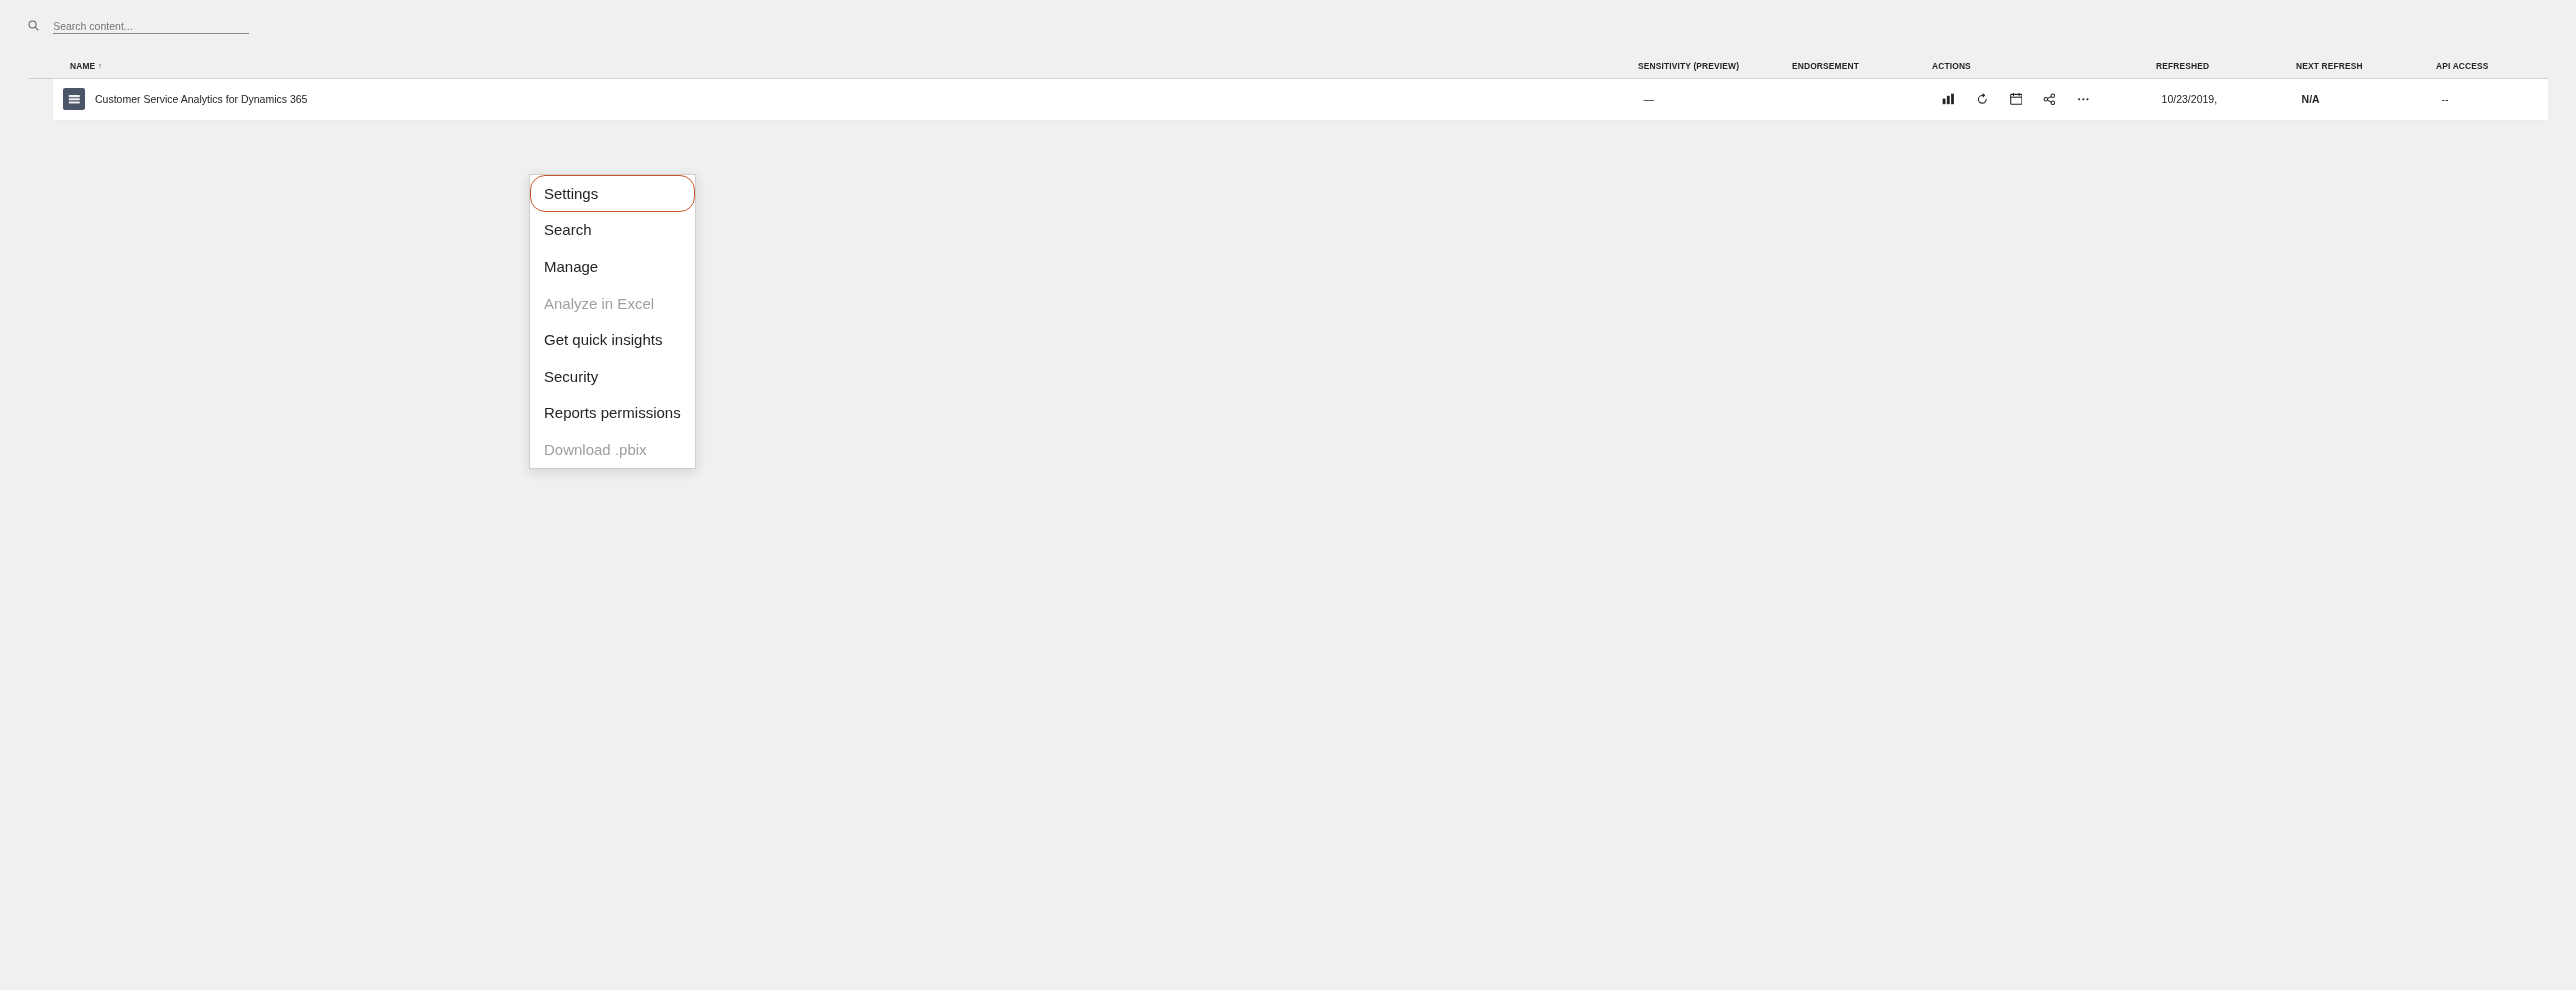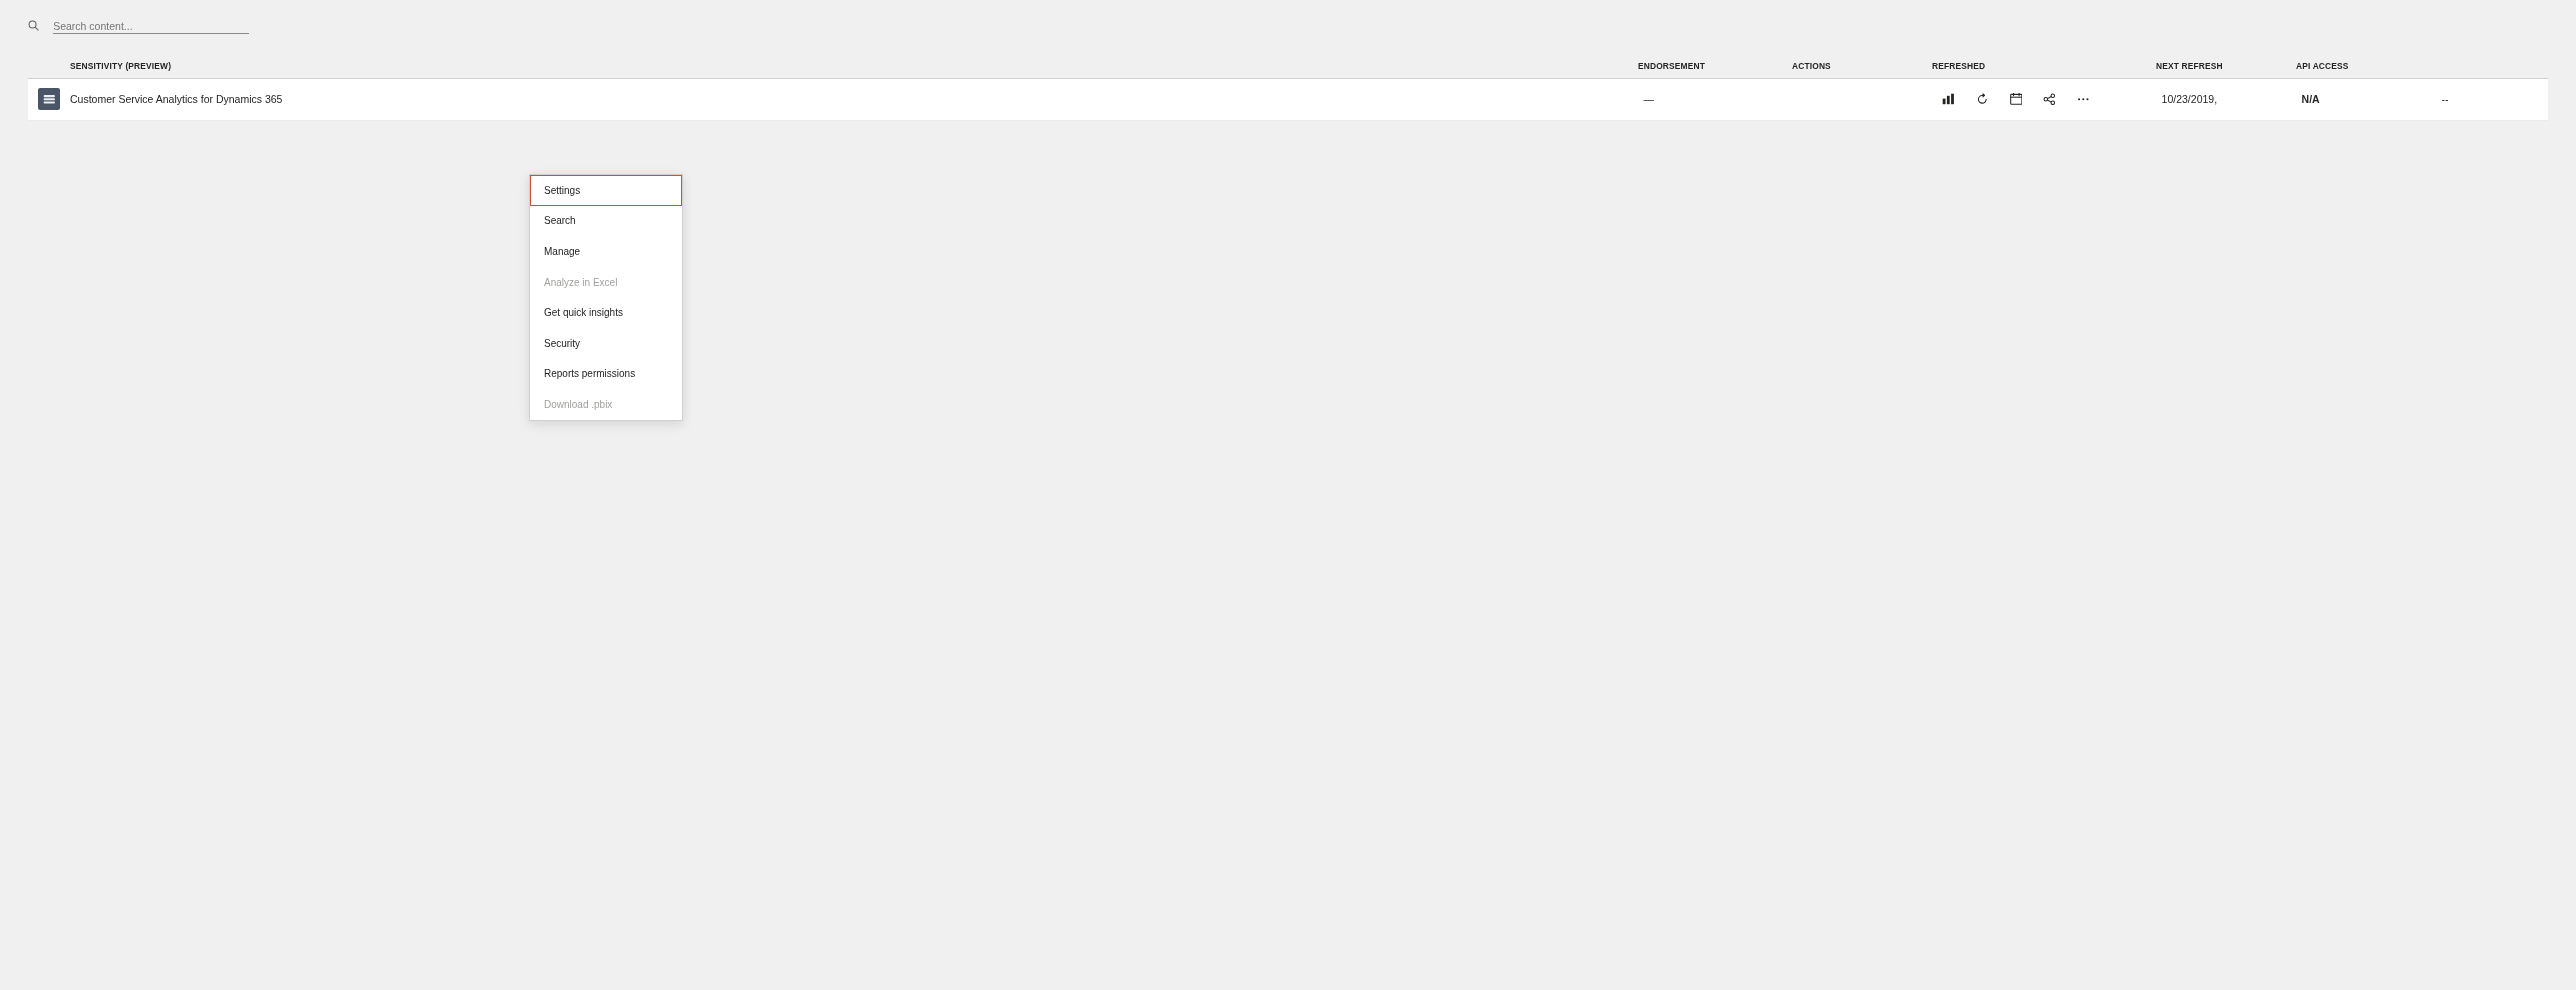--- a/index.html
+++ b/index.html
@@ -133,20 +133,21 @@
 
     
     .table-row {
       display: grid;
       grid-template-columns: 42px 1fr 154px 140px 224px 140px 140px 112px;
       align-items: center;
       padding: 0;
       background: white;
       border-bottom: 0.7px solid #edebe9;
       min-height: 42px;
+      margin-left: 25px;
     }
 
     .row-icon-cell {
       display: flex;
       align-items: center;
       justify-content: center;
       padding: 0 7px;
     }
 
     .dataset-icon {
@@ -233,24 +234,25 @@
       border: 0.7px solid #d2d0ce;
       box-shadow: 0 2.8px 11.2px rgba(0,0,0,0.12);
       min-width: 154px;
       z-index: 200;
       top: 174px;
       left: 529px;
     }
 
     .dropdown-item {
       padding: 9.8px 14px;
-      font-size: 10px;
+      font-size: 15px;
       color: #252423;
       cursor: pointer;
       display: block;
+      border-radius: 15px;
     }
 
     .dropdown-item.disabled {
       color: #a19f9d;
       cursor: default;
       pointer-events: none;
     }
 
     .dropdown-item.highlighted {
       background: transparent;
@@ -271,20 +273,24 @@
       </svg>
     </span>
     <input class="search-input" type="text" placeholder="Search content..." style="">
   </div>
 
 
   <div class="table-container">
 
     <div class="table-header">
       <div></div>
+      <div class="col-header sortable">
+        <span>NAME</span>
+        <span class="sort-icon">↑</span>
+      </div>
       <div class="col-header">
         <span>SENSITIVITY (preview)</span>
       </div>
       <div class="col-header">
         <span>ENDORSEMENT</span>
       </div>
       <div class="col-header">
         <span>ACTIONS</span>
       </div>
       <div class="col-header">

